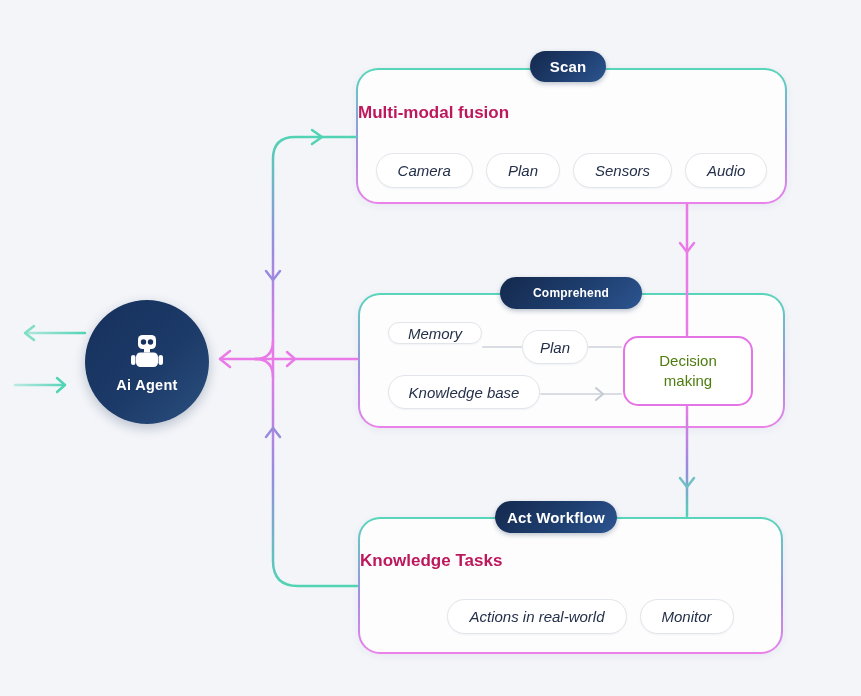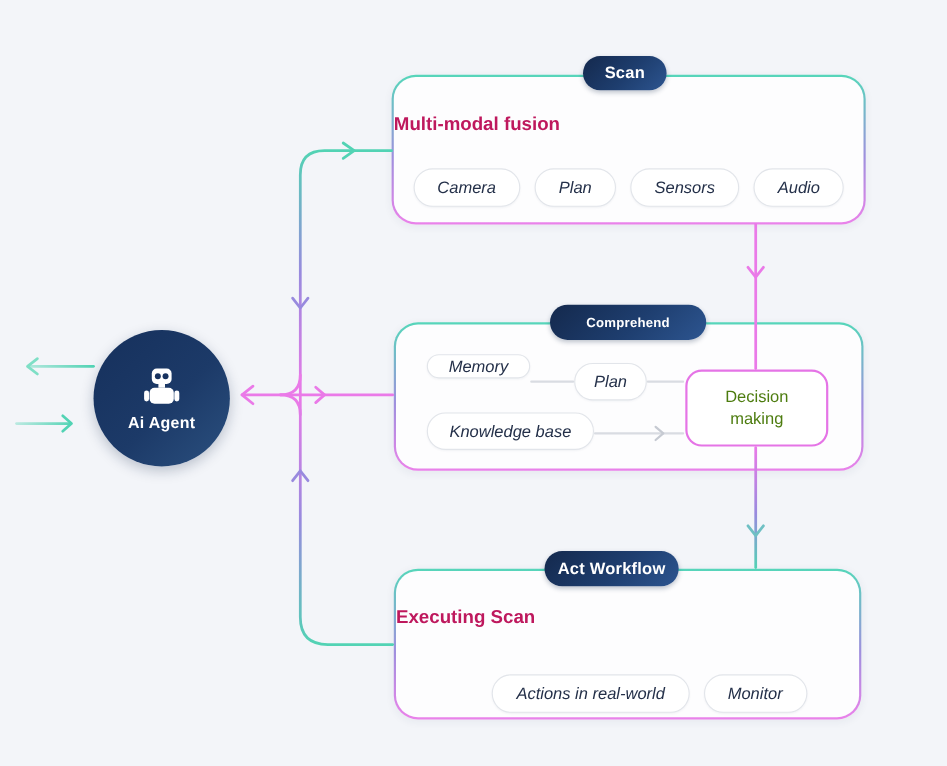--- a/index.html
+++ b/index.html
@@ -135,22 +135,22 @@
       <div class="pill pill-abs" style="left:28px; top:27px; width:94px; height:22px;">Memory</div>
       <div class="pill pill-abs" style="left:162px; top:35px; width:66px; height:34px;">Plan</div>
       <div class="pill pill-abs" style="left:28px; top:80px; width:152px; height:34px;">Knowledge base</div>
       <div class="decision-box" style="left:263px; top:41px; width:130px; height:70px;">Decision making</div>
     </div>
   </div>
   <div class="badge" style="left:500px; top:277px; width:142px; height:32px; font-size:12px;">Comprehend</div>
 
   <div class="stage-box" style="left:358px; top:517px; width:425px; height:137px;">
     <div class="stage-inner">
-      <div class="stage-title" style="top:32px;">Executing Scan</div>
-      <div class="pill-row" style="top:94px;margin-left:40px;">
+      <div class="stage-title" style="top:32px;">Knowledge Tasks</div>
+      <div class="pill-row" style="top:80px;margin-left:40px;">
         <div class="pill">Actions in real-world</div>
         <div class="pill">Monitor</div>
       </div>
     </div>
   </div>
   <div class="badge" style="left:495px; top:501px; width:122px; height:32px;">Act Workflow</div>
 
   <div class="agent-circle">
     <span style="display:block; width:42px; height:40px;">
       <svg width="42" height="40" viewBox="0 0 42 40" xmlns="http://www.w3.org/2000/svg">

